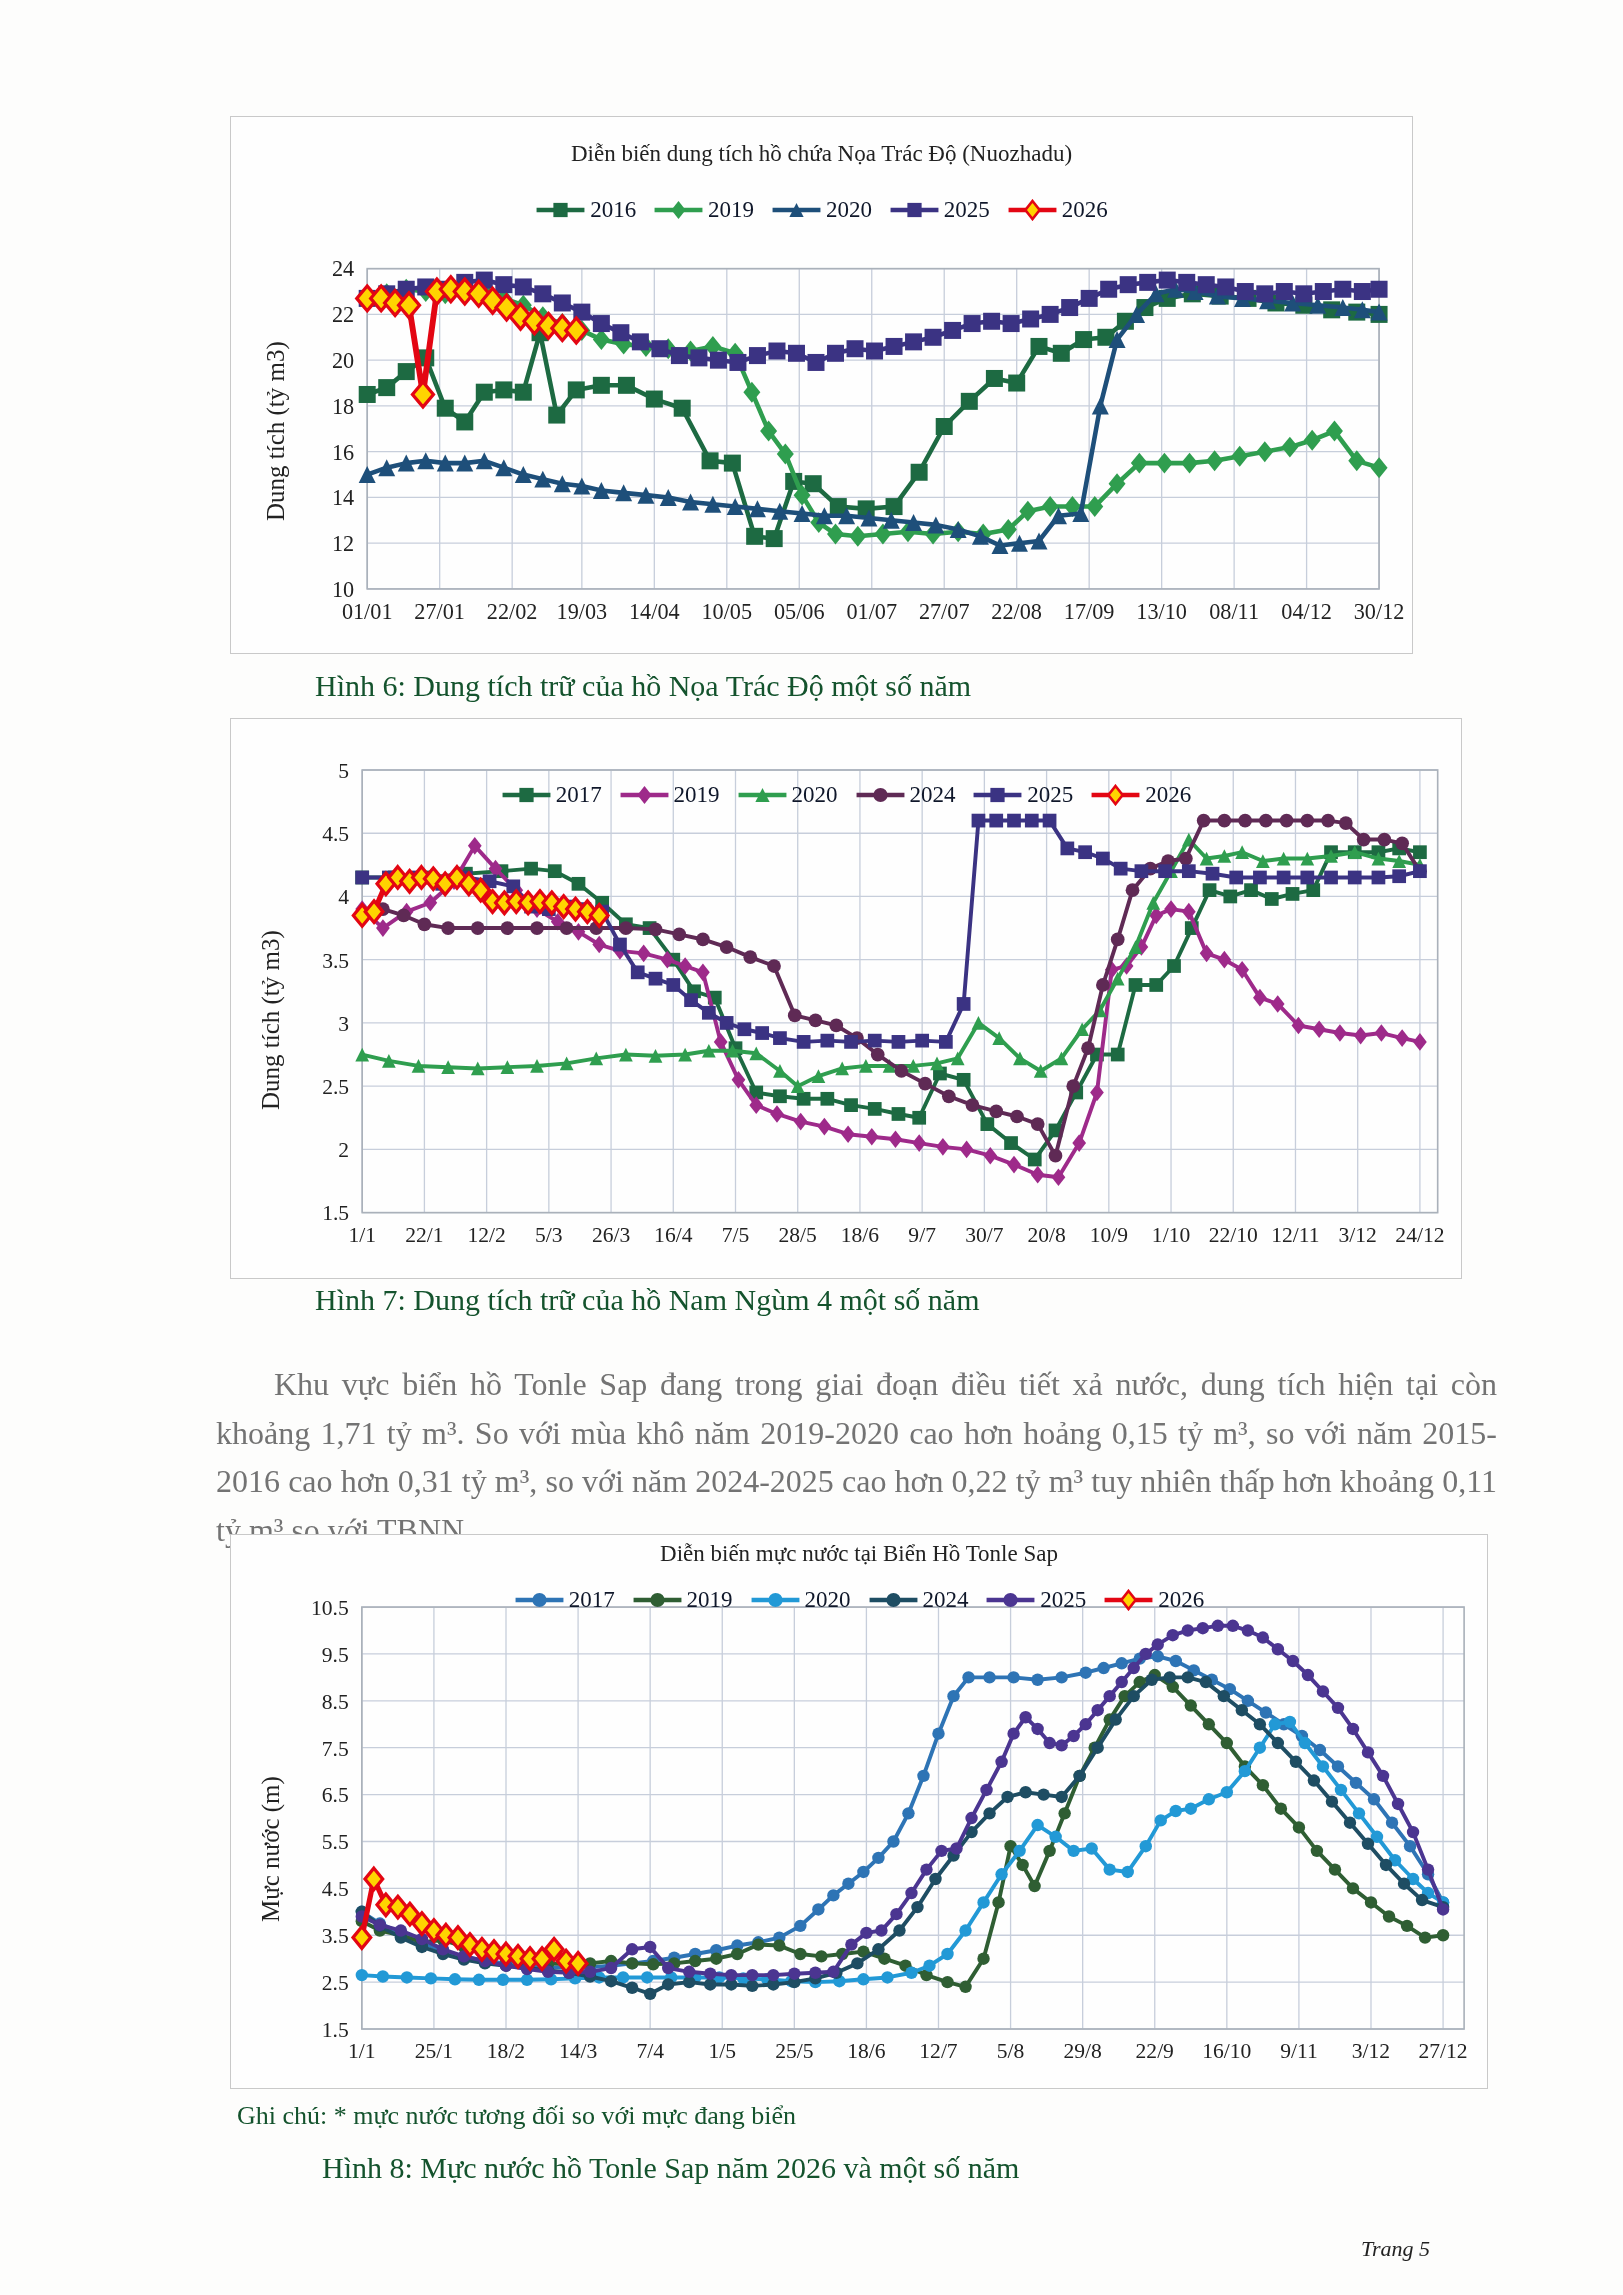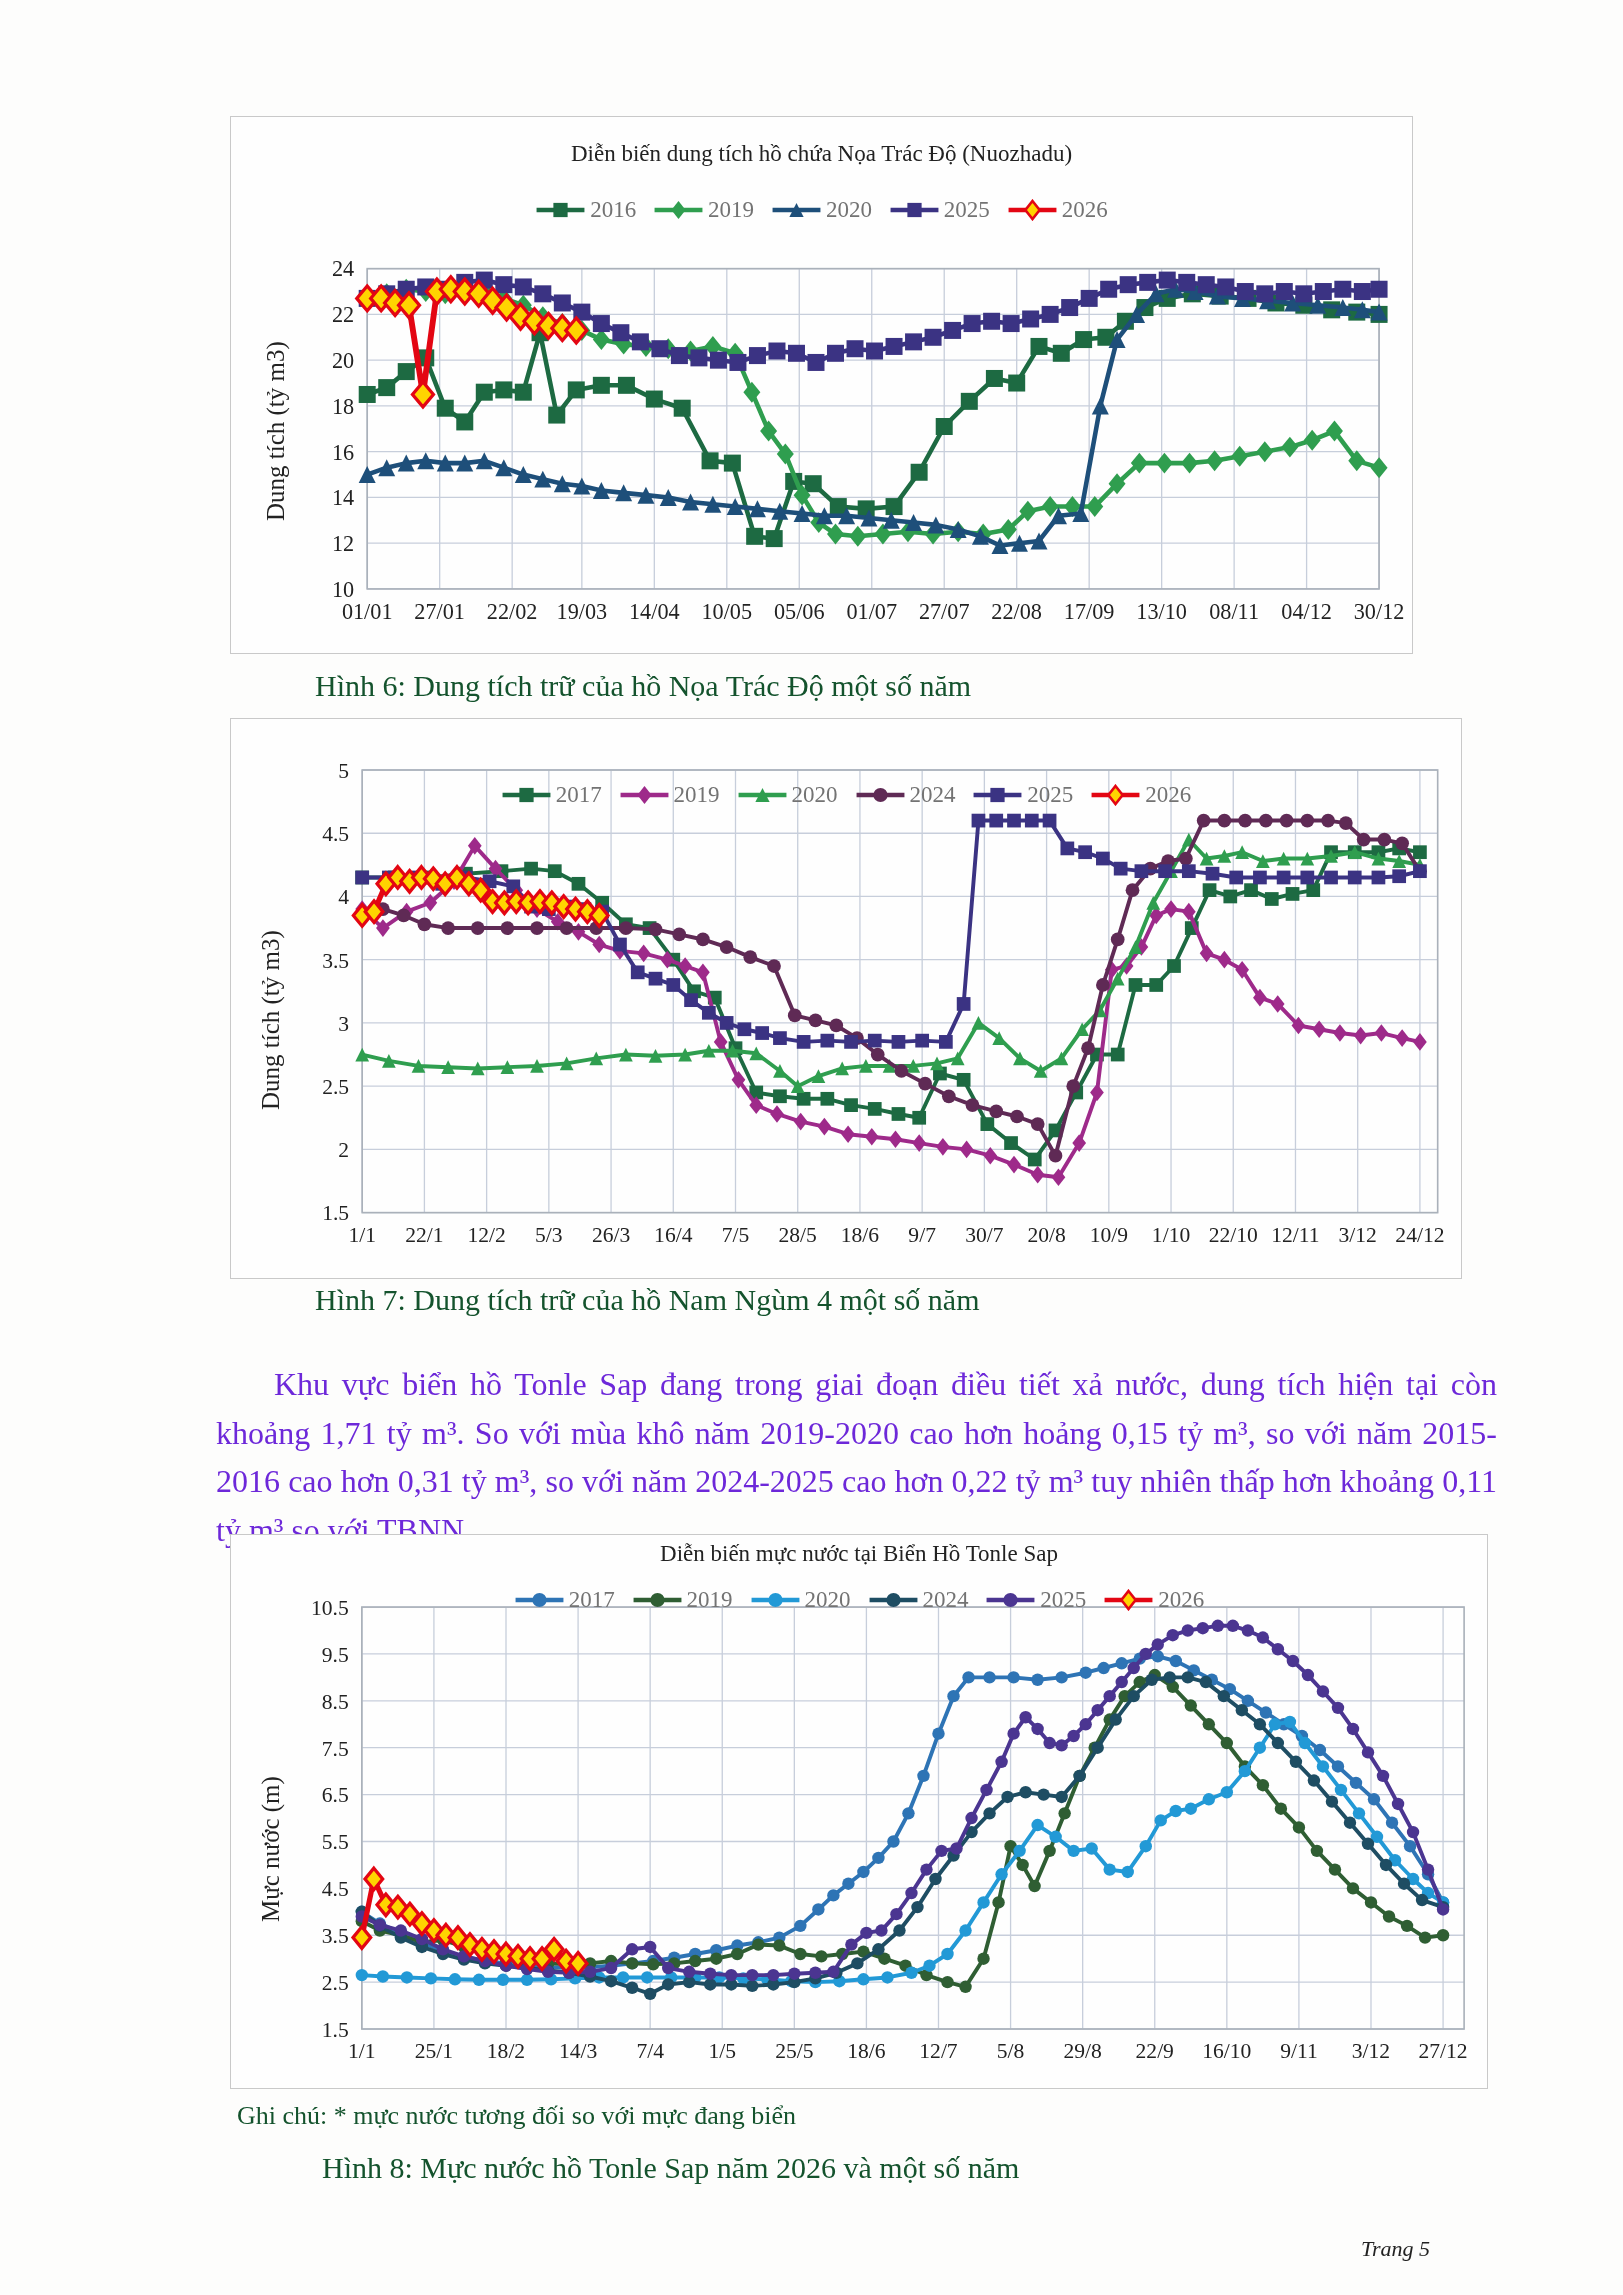--- a/index.html
+++ b/index.html
@@ -11,34 +11,34 @@
   #fig3{left:230px;top:1534px;width:1256px;height:553px;}
   .chart-title{position:absolute;left:0;right:0;text-align:center;font-size:23px;color:#222;}
   #fig1 .chart-title{top:23.6px;}
   #fig2 .chart-title{top:17px;}
   #fig3 .chart-title{top:6px;}
   .chart-legend{position:absolute;left:0;right:0;display:flex;justify-content:center;gap:17px;z-index:2;}
   #fig1 .chart-legend{top:80px;}
   #fig2 .chart-legend{top:63px;}
   #fig3 .chart-legend{top:52px;}
   .legend-item{display:flex;align-items:center;gap:3.9px;}
-  .legend-item span{font-size:23px;color:#737373;}
+  .legend-item span{font-size:23px;color:#0f172a;}
   .plot-svg{position:absolute;left:0;top:0;z-index:1;}
   .ylab{position:absolute;writing-mode:vertical-rl;transform:rotate(180deg);
         font-size:25px;color:#222;text-align:center;}
   #fig1 .ylab{left:31px;top:157px;height:314px;}
   #fig2 .ylab{left:26px;top:118px;height:366px;}
   #fig3 .ylab{left:26px;top:144px;height:340px;}
   .caption{position:absolute;font-size:30px;color:#14532d;}
   #cap6{left:315px;top:669px;}
   #cap7{left:315px;top:1283px;}
   #note{left:237px;top:2101px;font-size:26px;}
   #cap8{left:322px;top:2151px;}
   #para{position:absolute;left:216px;top:1328px;width:1281px;font-size:32px;line-height:1.52;
-        text-align:justify;text-indent:58px;color:#6d28d9;}
+        text-align:justify;text-indent:58px;color:#737373;}
   #page-num{position:absolute;left:1361px;top:2236px;font-style:italic;font-size:22px;color:#222;}
 </style>
 </head>
 <body>
 
 <div class="figure" id="fig1">
   <div class="chart-title">Diễn biến dung tích hồ chứa Nọa Trác Độ (Nuozhadu)</div>
   <div class="chart-legend">
       <div class="legend-item">
         <svg width="51" height="22" viewBox="0 0 78 34">

